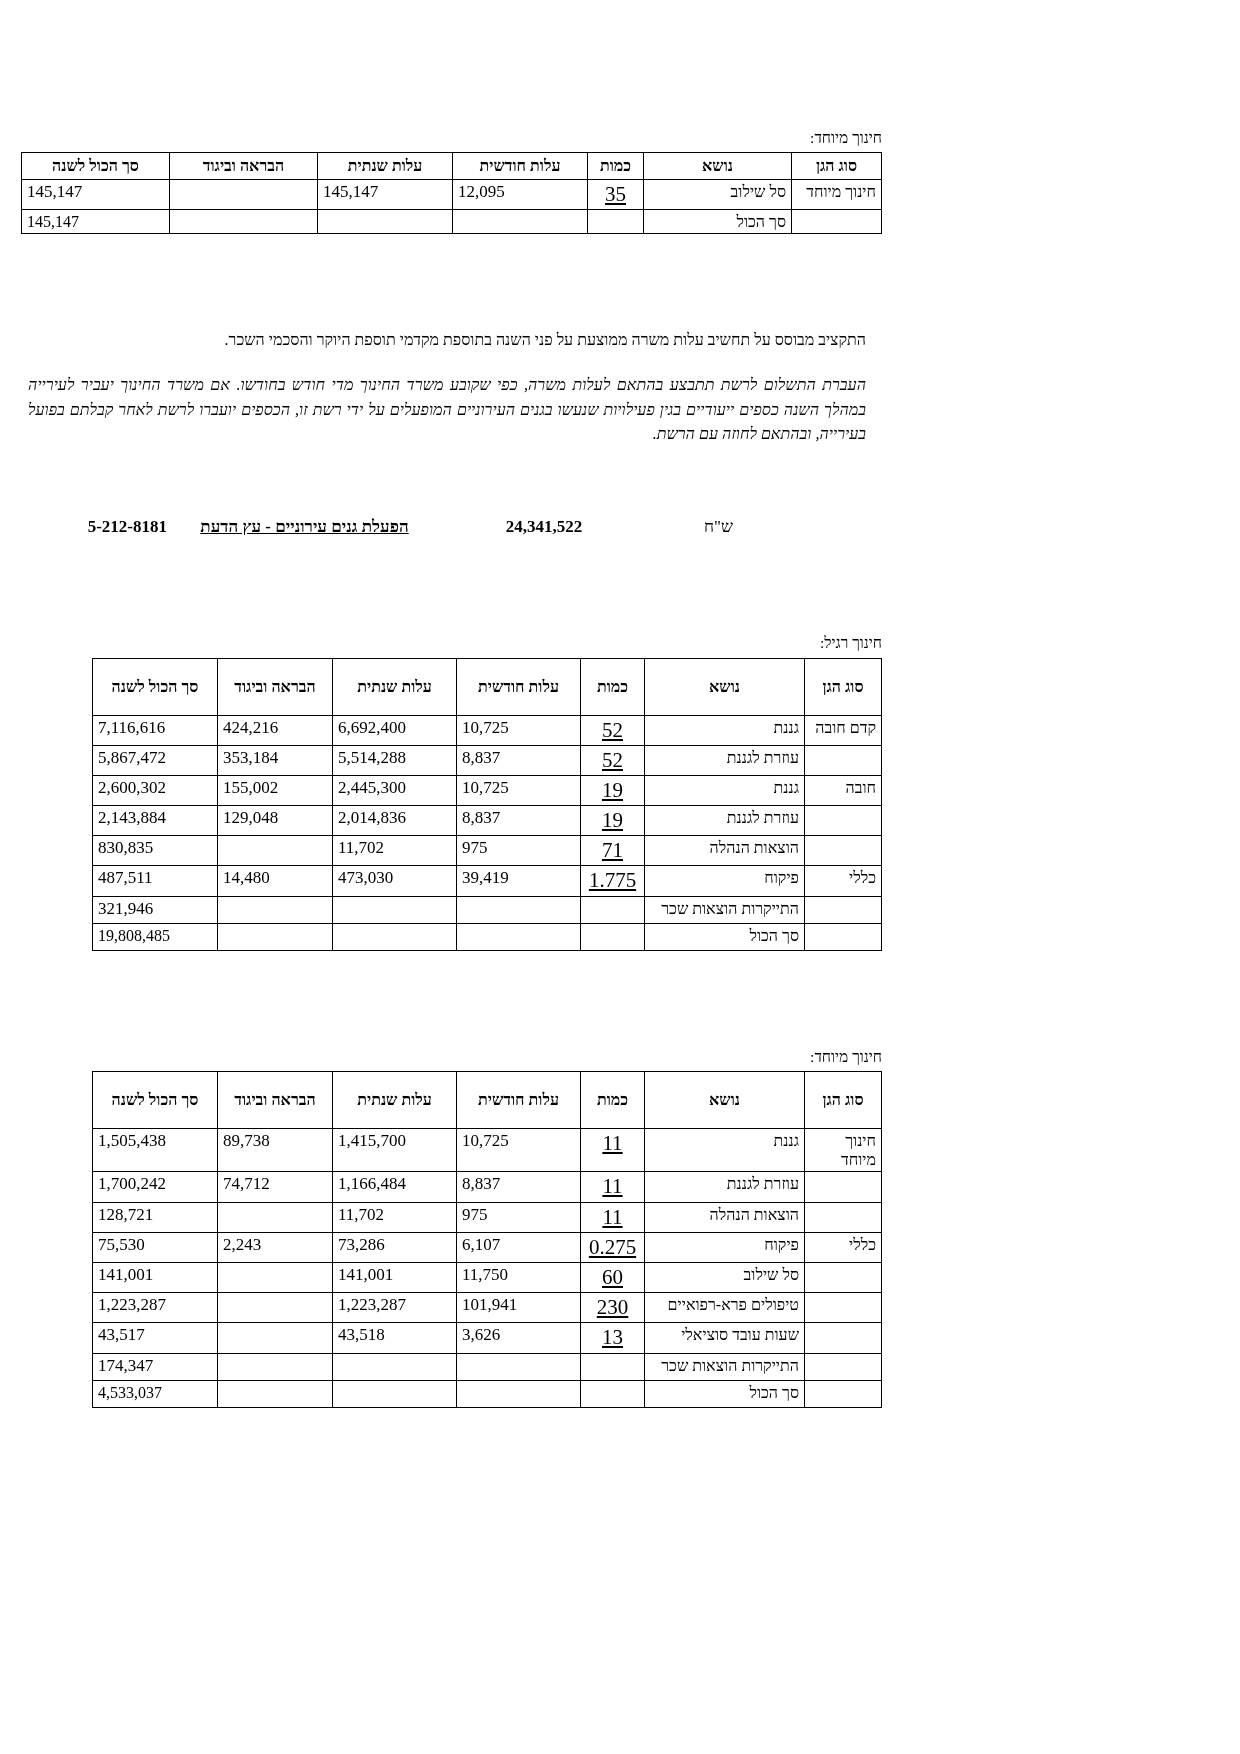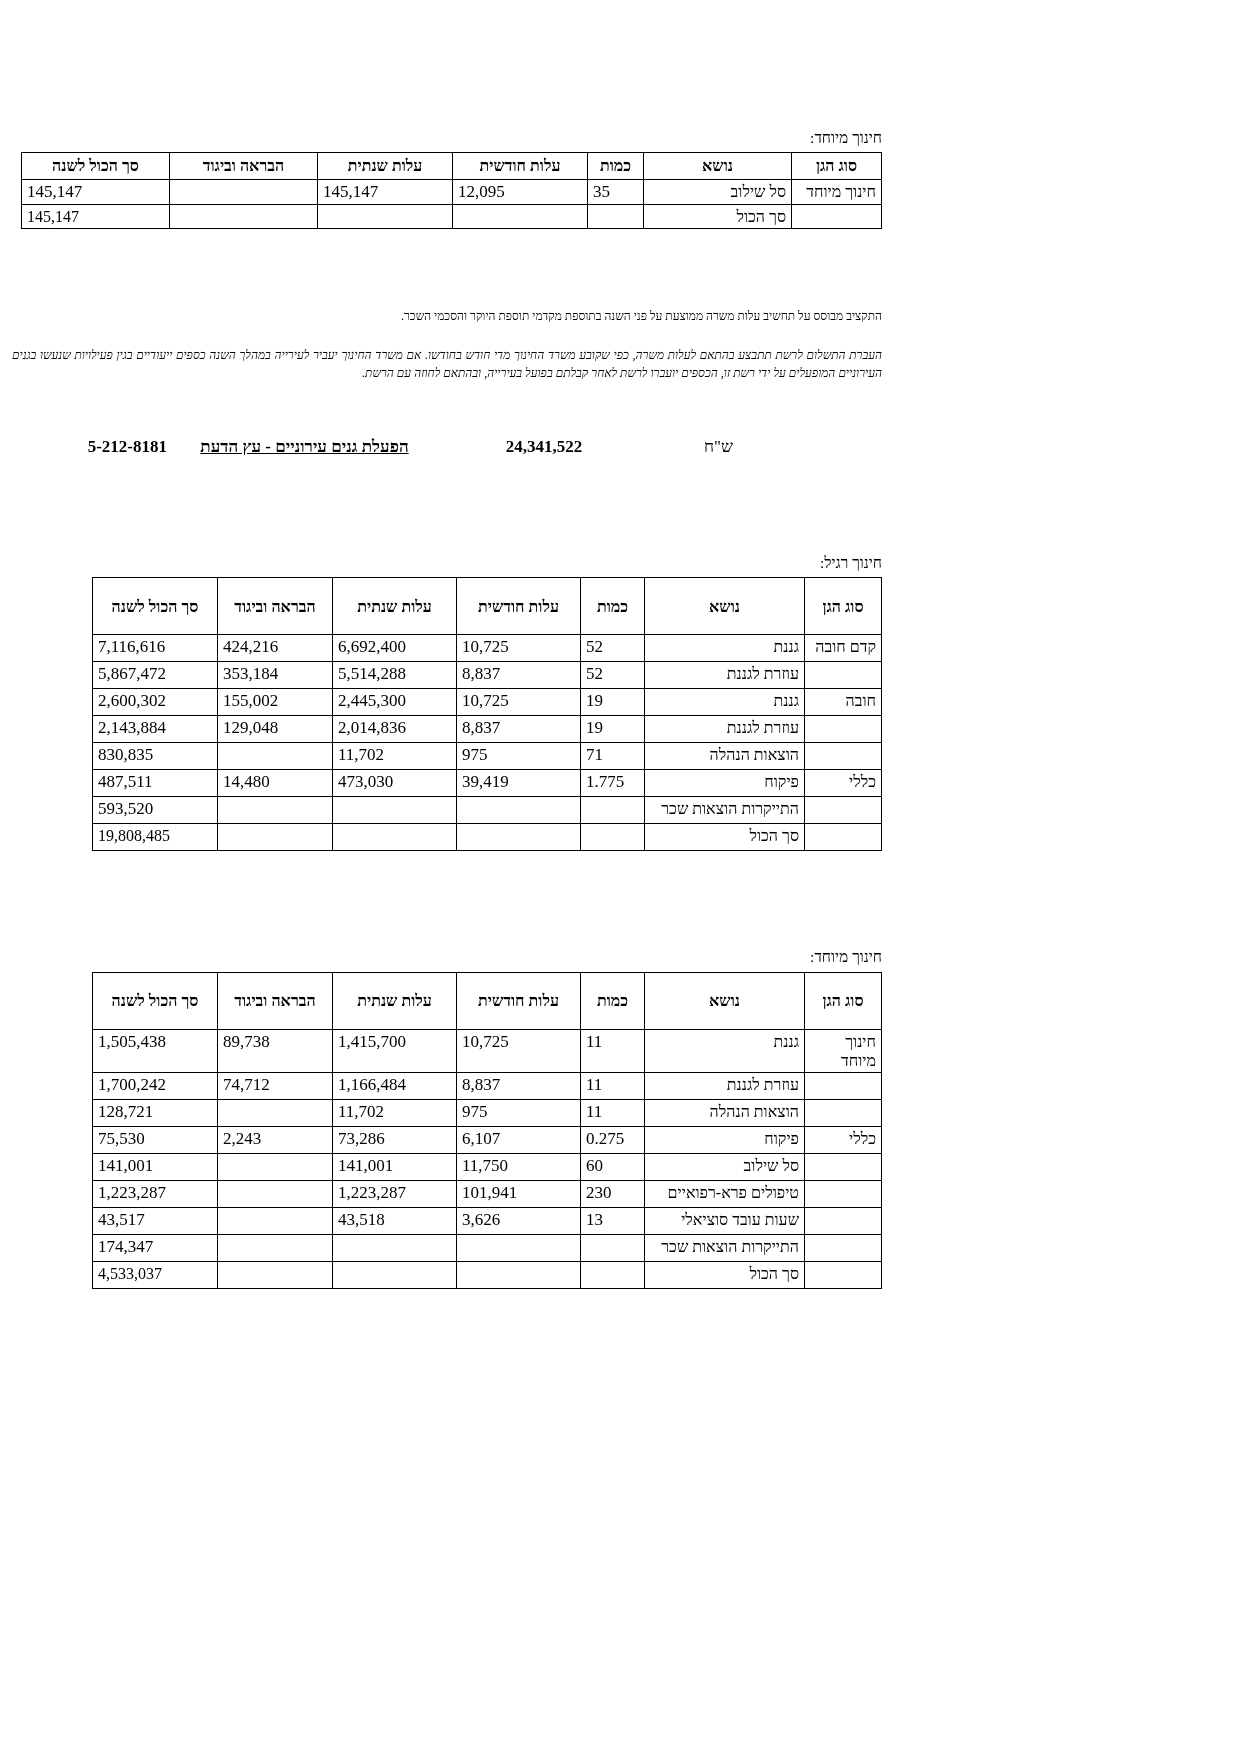--- a/index.html
+++ b/index.html
@@ -58,21 +58,21 @@
     line-height: 1.2;
   }
   table.budget thead th {
     font-weight: bold;
     text-align: center;
     font-size: 16px;
     padding-top: 3px;
     padding-bottom: 3px;
   }
   .c-num   { text-align: left;  white-space: nowrap; font-size: 17px; }
-  .c-qty   { text-align: left; white-space: nowrap; font-size: 17px; }
+  .c-qty   { text-align: center; white-space: nowrap; font-size: 21px; text-decoration: underline; }
   .c-text  { text-align: right; }
   .c-type  { text-align: right; }
   .total-label { font-weight: bold; text-align: right; }
   .total-num   { font-weight: bold; text-align: left; }
   .blank { }
 
   
   #table-special-top { width: 790px; margin-right: 0; }
   #table-special-top col.k-type  { width: 90px; }
   #table-special-top col.k-subj  { width: 148px; }
@@ -89,25 +89,25 @@
   .tall col.k-mon    { width: 124px; }
   .tall col.k-year   { width: 124px; }
   .tall col.k-health { width: 115px; }
   .tall col.k-sum    { width: 125px; }
   .tall { width: 789px; }
   .tall thead th { height: 50px; vertical-align: middle; }
   .tall td { height: 22px; }
 
   
   .para {
-    font-size: 12px;
+    font-size: 16px;
     line-height: 1.55;
     text-align: justify;
     direction: rtl;
-    margin: 0;
+    margin: 16px;
   }
   .para p { margin: 0 0 0 0; }
   .para p.spaced { margin-top: 20px; font-style: italic; }
 
   
   .budget-line {
     display: flex;
     flex-direction: row-reverse;
     justify-content: flex-start;
     align-items: baseline;
@@ -291,21 +291,21 @@
           <td class="c-num">14,480</td>
           <td class="c-num">487,511</td>
         </tr>
         <tr>
           <td class="c-type"></td>
           <td class="c-text">התייקרות הוצאות שכר</td>
           <td class="c-qty"></td>
           <td class="c-num"></td>
           <td class="c-num"></td>
           <td class="c-num"></td>
-          <td class="c-num">593,520</td>
+          <td class="c-num">321,946</td>
         </tr>
         <tr>
           <td class="blank"></td>
           <td class="total-label">סך הכול</td>
           <td class="blank"></td>
           <td class="blank"></td>
           <td class="blank"></td>
           <td class="blank"></td>
           <td class="total-num">19,808,485</td>
         </tr>

